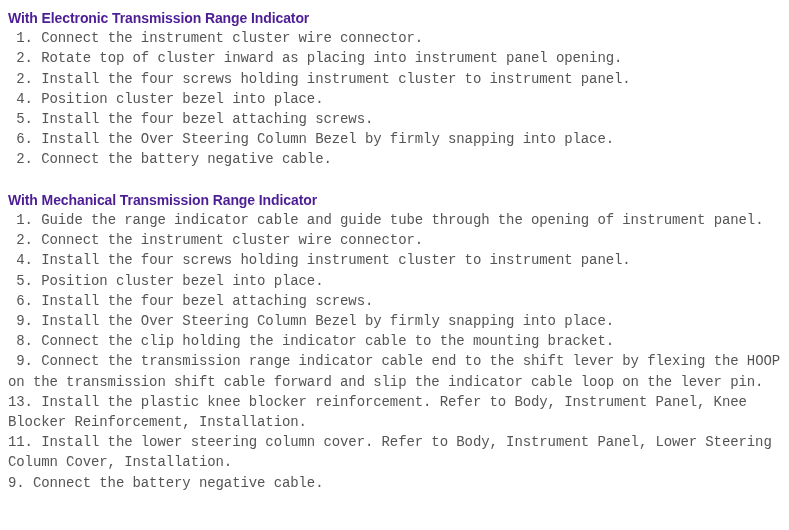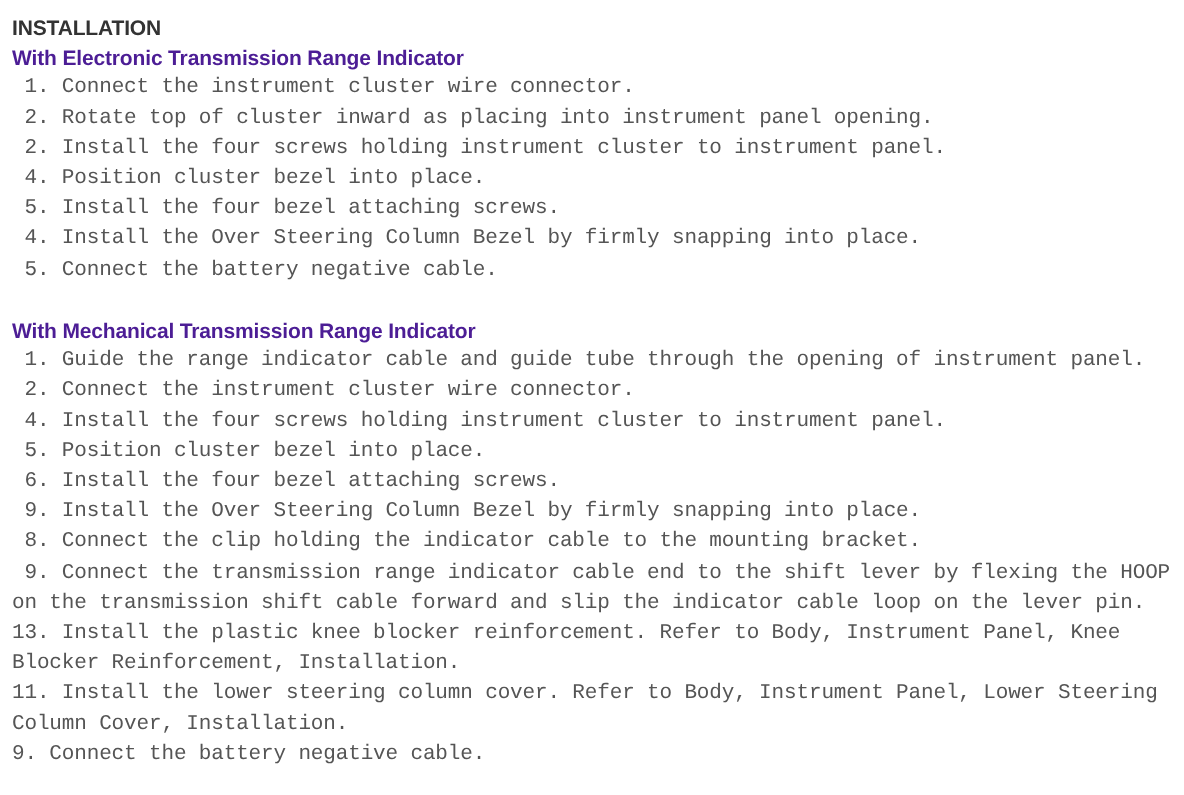--- a/index.html
+++ b/index.html
@@ -32,31 +32,30 @@
   }
   .section-spacer {
     height: 20.2px;
   }
 </style>
 </head>
 <body>
 
 <div class="doc">
 
-  <div class="doc-title">INSTALLATION</div>
 
   <section>
     <div class="section-heading">With Electronic Transmission Range Indicator</div>
     <div class="step"> 1. Connect the instrument cluster wire connector.</div>
     <div class="step"> 2. Rotate top of cluster inward as placing into instrument panel opening.</div>
     <div class="step"> 2. Install the four screws holding instrument cluster to instrument panel.</div>
     <div class="step"> 4. Position cluster bezel into place.</div>
     <div class="step"> 5. Install the four bezel attaching screws.</div>
-    <div class="step"> 4. Install the Over Steering Column Bezel by firmly snapping into place.</div>
-    <div class="step"> 5. Connect the battery negative cable.</div>
+    <div class="step"> 6. Install the Over Steering Column Bezel by firmly snapping into place.</div>
+    <div class="step"> 2. Connect the battery negative cable.</div>
   </section>
 
   <div class="section-spacer"></div>
 
   <section>
     <div class="section-heading">With Mechanical Transmission Range Indicator</div>
     <div class="step"> 1. Guide the range indicator cable and guide tube through the opening of instrument panel.</div>
     <div class="step"> 2. Connect the instrument cluster wire connector.</div>
     <div class="step"> 4. Install the four screws holding instrument cluster to instrument panel.</div>
     <div class="step"> 5. Position cluster bezel into place.</div>

